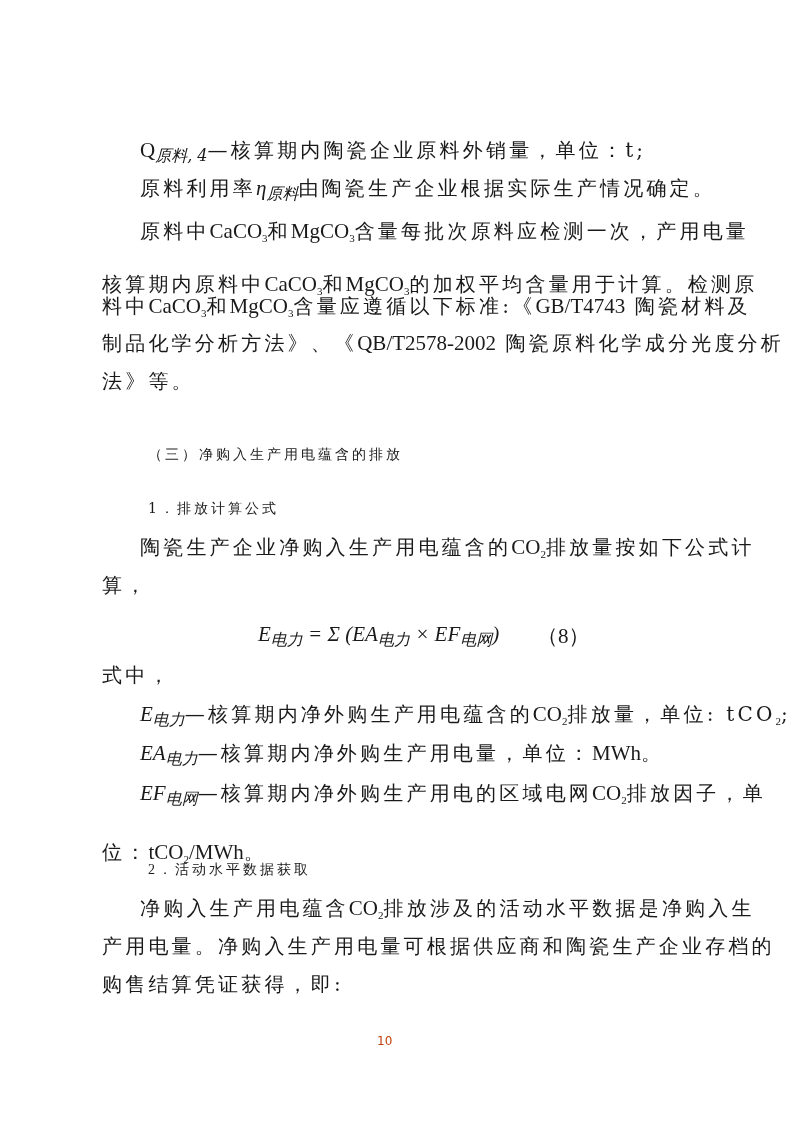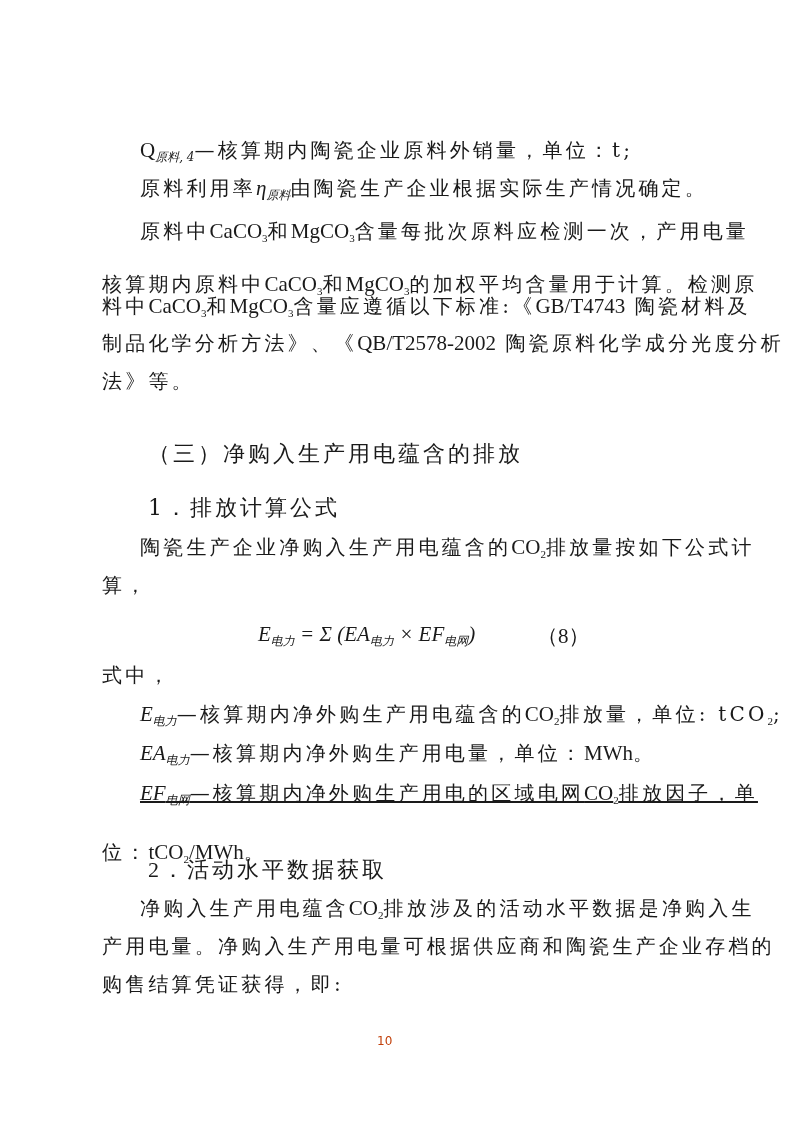--- a/index.html
+++ b/index.html
@@ -6,22 +6,22 @@
   body { width: 800px; height: 1131px; position: relative; overflow: hidden;
          font-family: "DejaVu Serif", "Liberation Serif", serif; color: #1a1a1a; }
   .page { position: absolute; left: 0; top: 0; width: 800px; height: 1131px; background: #fff; }
   .line { position: absolute; left: 102px; white-space: nowrap; font-size: 20px; line-height: 24px;
           letter-spacing: 3.2px; font-family: "DejaVu Serif", "Liberation Serif", serif; }
   .line.indent { left: 140px; }
   .line.indent2 { left: 148px; }
   .lat { font-family: "Liberation Serif", serif; letter-spacing: 0; font-size: 21px; }
   .it { font-style: italic; font-family: "Liberation Serif", serif; letter-spacing: 0; font-size: 21px; }
   .sub { font-size: 11px; vertical-align: -4px; letter-spacing: 0; font-family: "Liberation Serif", serif; }
-  .subit { font-size: 12px; font-style: italic; vertical-align: -4px; letter-spacing: 0; }
-  .heading { font-size: 22px; letter-spacing: 3px; }
+  .subit { font-size: 16px; font-style: italic; vertical-align: -4px; letter-spacing: 0; }
+  .heading { font-size: 14px; letter-spacing: 3px; }
   .formula { position: absolute; left: 258px; top: 622px; font-size: 21px; white-space: nowrap;
              font-family: "Liberation Serif", serif; font-style: italic; }
   .eqnum { position: absolute; left: 537px; top: 622px; font-size: 21px; font-family: "Liberation Serif", serif; }
   .pagenum { position: absolute; left: 377px; top: 1034px; font-size: 12px;
              font-family: "DejaVu Sans", sans-serif; color: #c2410c; }
 </style>
 </head>
 <body>
 
 <div class="page">
@@ -72,21 +72,21 @@
   <div class="line" style="top:663px;">式中，</div>
 
   <div class="line indent" style="top:702px;">
     <span class="it">E</span><span class="subit">电力</span><span>—核算期内净外购生产用电蕴含的</span><span class="lat">CO</span><span class="sub">2</span><span>排放量，单位: tCO</span><span class="sub">2</span><span>;</span>
   </div>
 
   <div class="line indent" style="top:741px;">
     <span class="it">EA</span><span class="subit">电力</span><span>—核算期内净外购生产用电量，单位：</span><span class="lat">MWh</span><span>。</span>
   </div>
 
-  <div class="line indent" style="top:781px;text-decoration:underline;">
+  <div class="line indent" style="top:781px;">
     <span class="it">EF</span><span class="subit">电网</span><span>—核算期内净外购生产用电的区域电网</span><span class="lat">CO</span><span class="sub">2</span><span>排放因子，单</span>
   </div>
 
   <div class="line" style="top:840px;">
     <span>位：</span><span class="lat">tCO</span><span class="sub">2</span><span class="lat">/MWh</span><span>。</span>
   </div>
 
   <div class="line indent2 heading" style="top:858px;font-family:Liberation Serif, serif;">2．活动水平数据获取</div>
 
   <div class="line indent" style="top:896px;">

